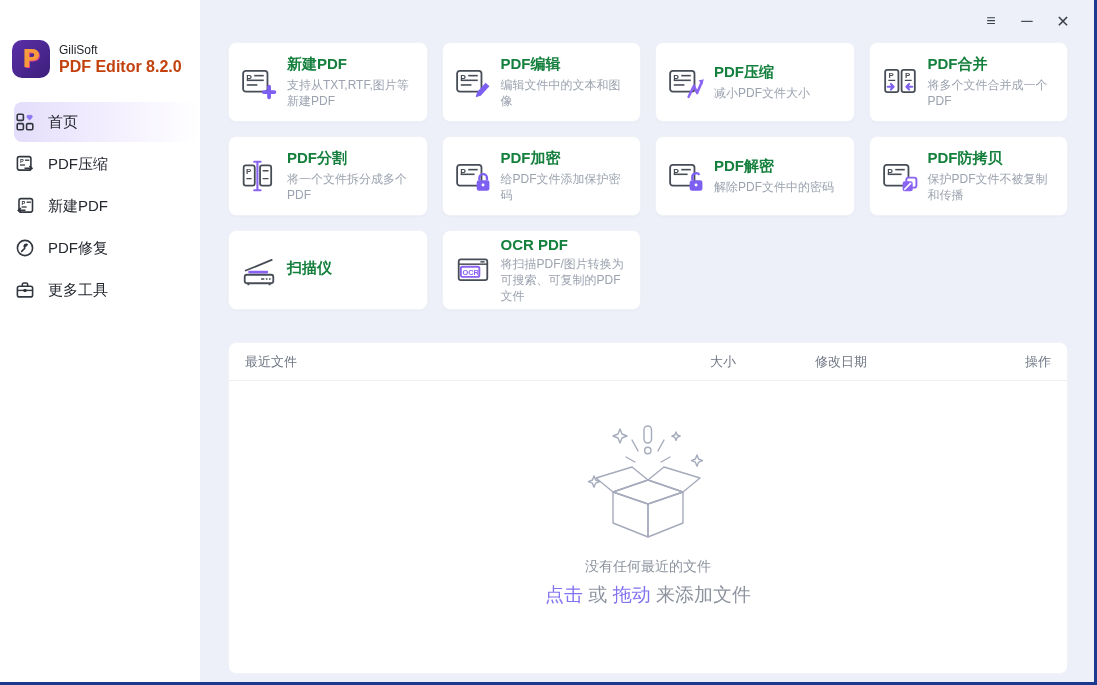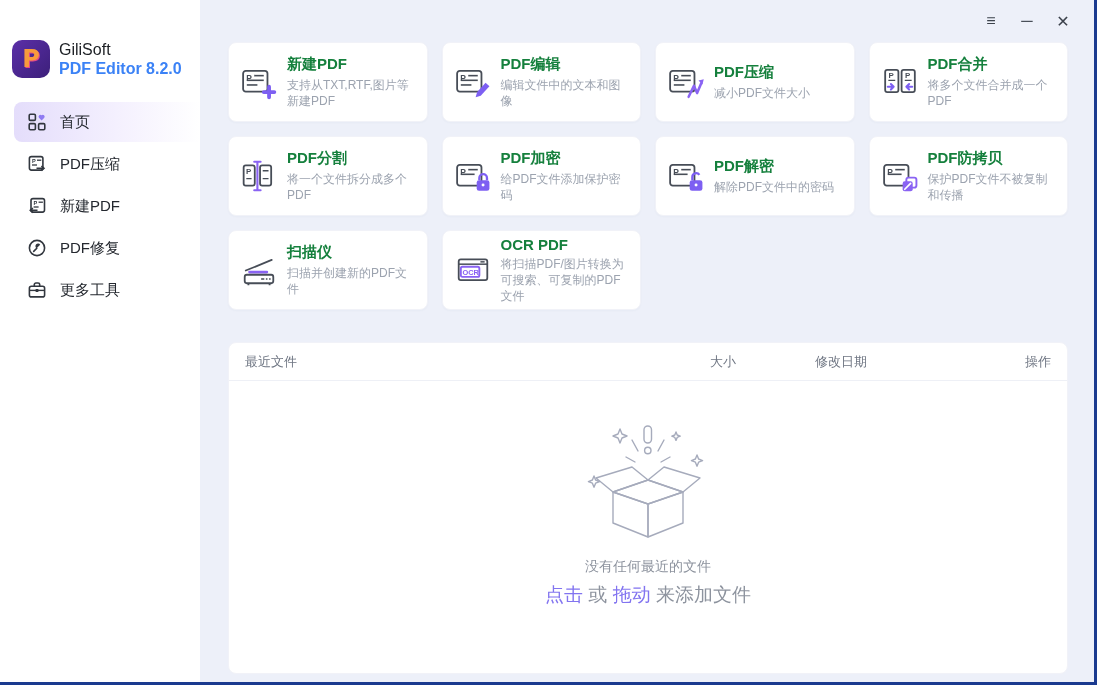--- a/index.html
+++ b/index.html
@@ -16,27 +16,27 @@
   .brand { display:flex; align-items:center; gap:9px; padding:40px 0 0 12px; }
   .brand-logo {
     width:38px; height:38px; border-radius:10px; flex:0 0 auto;
     background:linear-gradient(135deg,#5b2fa8,#3c1f7a);
     display:flex; align-items:center; justify-content:center;
   }
   .brand-logo span {
     font-size:24px; font-weight:bold; color:#f79b3c; line-height:1;
     text-shadow:1px 1px 0 #e2498a; font-family:"DejaVu Sans",sans-serif;
   }
-  .brand-company { font-size:16px; color:#1d2025; }
-  .brand-product { font-size:16px; font-weight:bold; color:#3b82f6; margin-top:1px; }
+  .brand-company { font-size:12px; color:#1d2025; }
+  .brand-product { font-size:16px; font-weight:bold; color:#c2410c; margin-top:1px; }
 
   .nav { margin-top:24px; }
   .nav-item {
     display:flex; align-items:center; gap:12px; height:40px; margin:2px 0 2px 14px;
-    padding-left:12px; border-radius:8px 0 0 8px; cursor:pointer; font-size:15px; color:#24282f;
+    border-radius:8px 0 0 8px; cursor:pointer; font-size:15px; color:#24282f;
   }
   .nav-item.active {
     background:linear-gradient(90deg,#e4ddfb 0%,#f4f0fe 55%,rgba(255,255,255,0) 100%);
   }
   .nav-icon { width:22px; height:22px; display:flex; align-items:center; justify-content:center; }
 
   
   .main {
     position:absolute; left:200px; top:0; right:0; bottom:0;
     background:#edf0f9; padding:42px 26px 12px 28px;
@@ -301,21 +301,20 @@
       <div class="card">
         <svg class="card-icon" viewBox="0 0 34 34" fill="none">
           <path d="M4.5 17.5 L29 7.5" stroke="#474d57" stroke-width="1.7" stroke-linecap="round"></path>
           <path d="M8 19 h16.5" stroke="#8a63f3" stroke-width="2.4" stroke-linecap="round"></path>
           <rect x="3.5" y="21.5" width="27" height="8" rx="2" stroke="#474d57" stroke-width="1.7"></rect>
           <path d="M19 25.5 h3 M23.5 25.5 h1.5 M26.5 25.5 h1.5" stroke="#474d57" stroke-width="1.5"></path>
           <path d="M7 29.5 v2 M27 29.5 v2" stroke="#474d57" stroke-width="1.7"></path>
         </svg>
         <div class="card-text">
           <div class="card-title">扫描仪</div>
-          <div class="card-desc">扫描并创建新的PDF文件</div>
         </div>
       </div>
 
       <div class="card">
         <svg class="card-icon" viewBox="0 0 34 34" fill="none">
           <rect x="3.5" y="7" width="27" height="19.5" rx="2" stroke="#474d57" stroke-width="1.7"></rect>
           <path d="M3.5 11.5 h27" stroke="#474d57" stroke-width="1.4"></path>
           <path d="M24 9.3 h4" stroke="#474d57" stroke-width="1.4"></path>
           <rect x="5.5" y="14" width="17.5" height="9.5" rx="1.5" fill="#fff" stroke="#8a63f3" stroke-width="1.8"></rect>
           <text x="7" y="21.5" font-size="7" font-weight="700" fill="#8a63f3">OCR</text>

